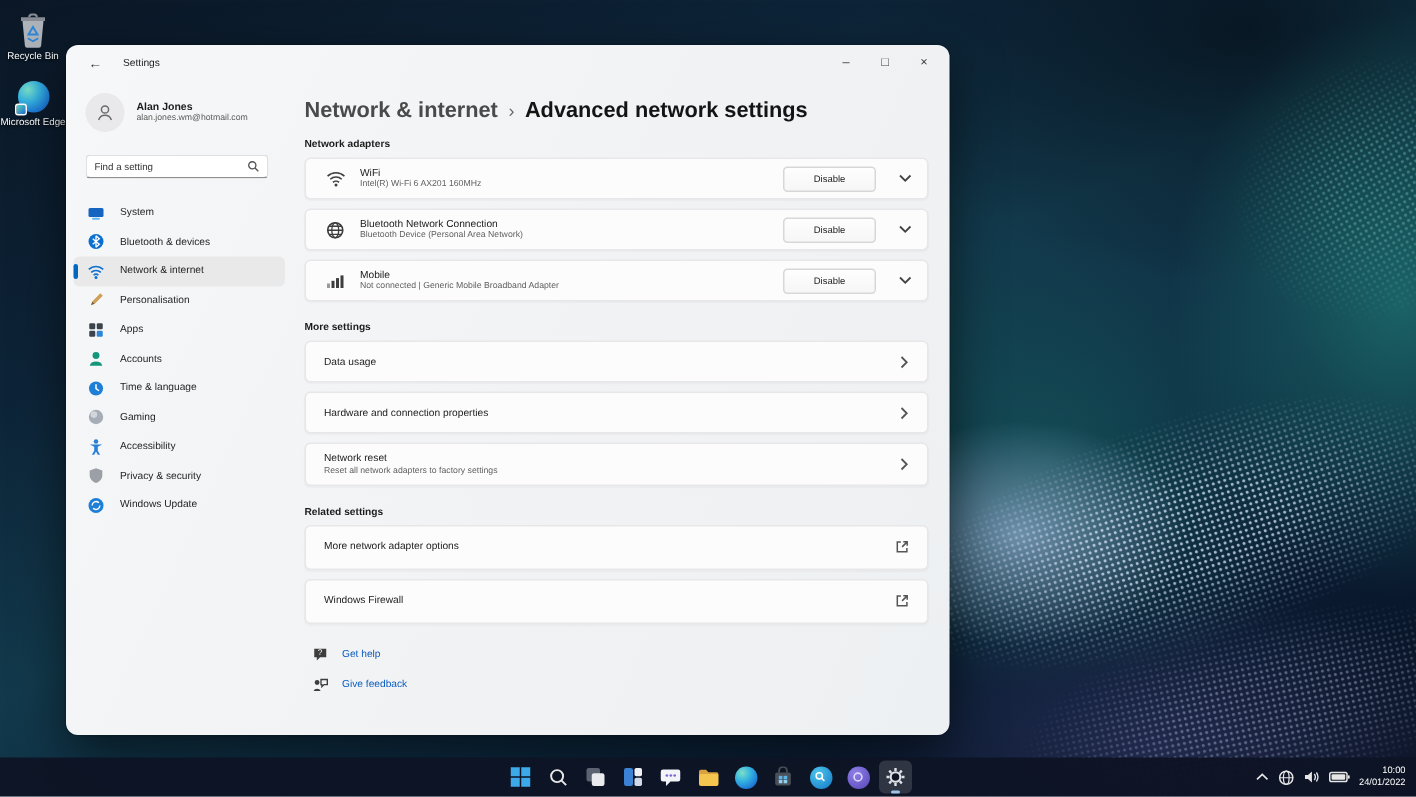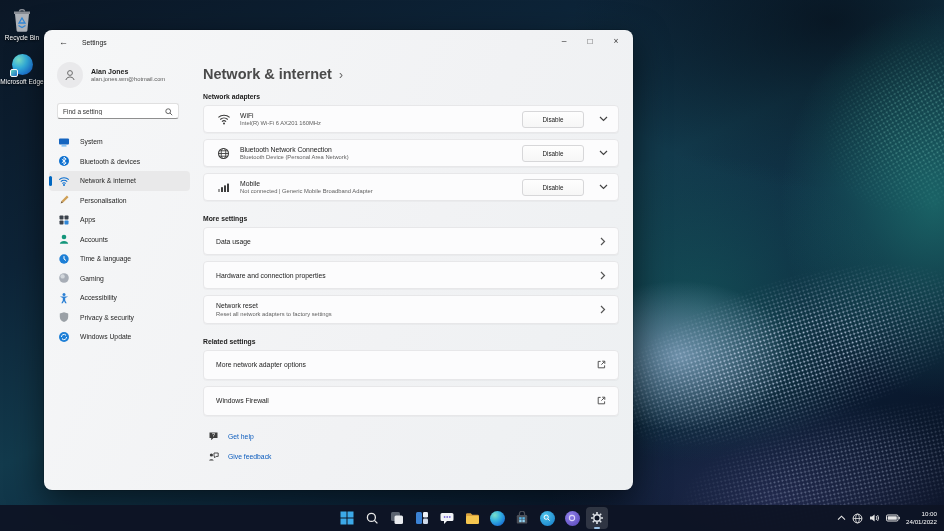--- a/index.html
+++ b/index.html
@@ -276,20 +276,21 @@
           </span>
         <span class="ni-label">Windows Update</span>
       </div>
     </div>
   </div>
 
   <div class="main">
     <div class="breadcrumb">
       <span class="bc-parent">Network &amp; internet</span>
       <span class="bc-sep">›</span>
+      <span class="bc-current">Advanced network settings</span>
     </div>
 
     <div class="section-label">Network adapters</div>
 
     <div class="card">
       <span class="adapter-icon">
           <svg width="14" height="12" viewBox="0 0 14 12">
             <path d="M1.4 4.4a8.2 8.2 0 0 1 11.2 0M3.2 6.5a5.6 5.6 0 0 1 7.6 0M5 8.6a2.9 2.9 0 0 1 4 0" fill="none" stroke="#3d3d3d" stroke-width="1.1"></path>
             <circle cx="7" cy="10.4" r="1" fill="#3d3d3d"></circle>
           </svg>

